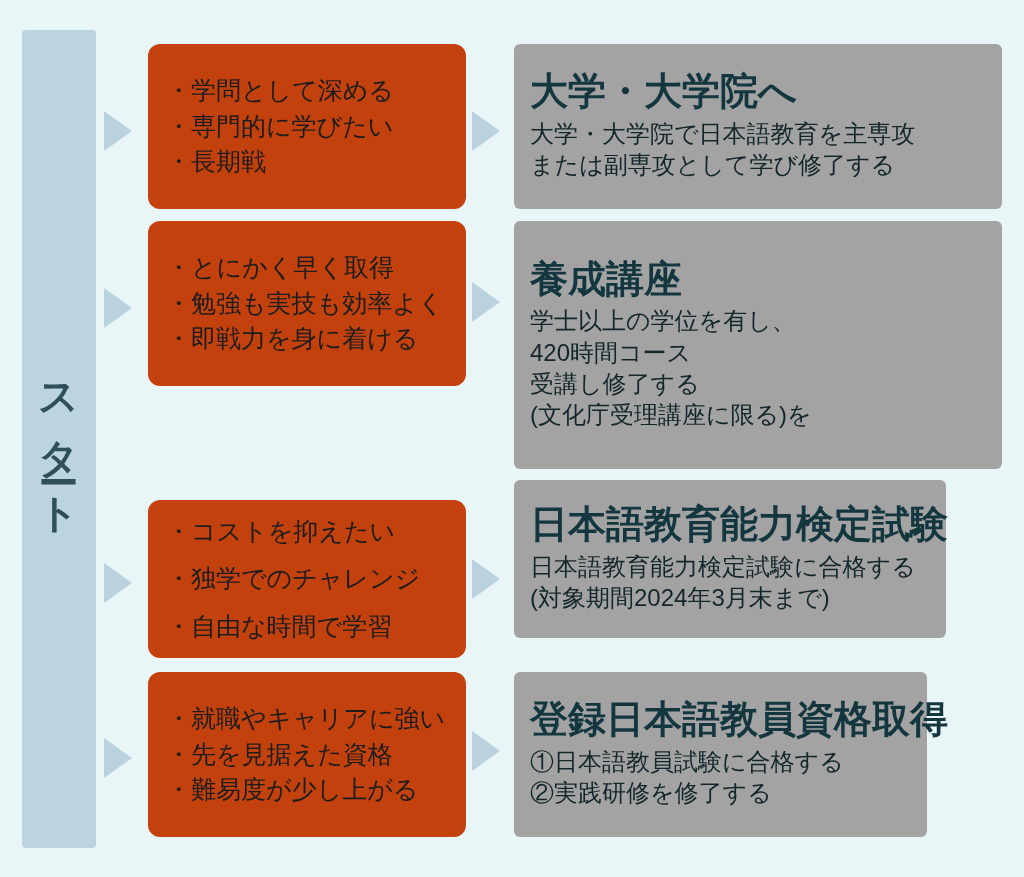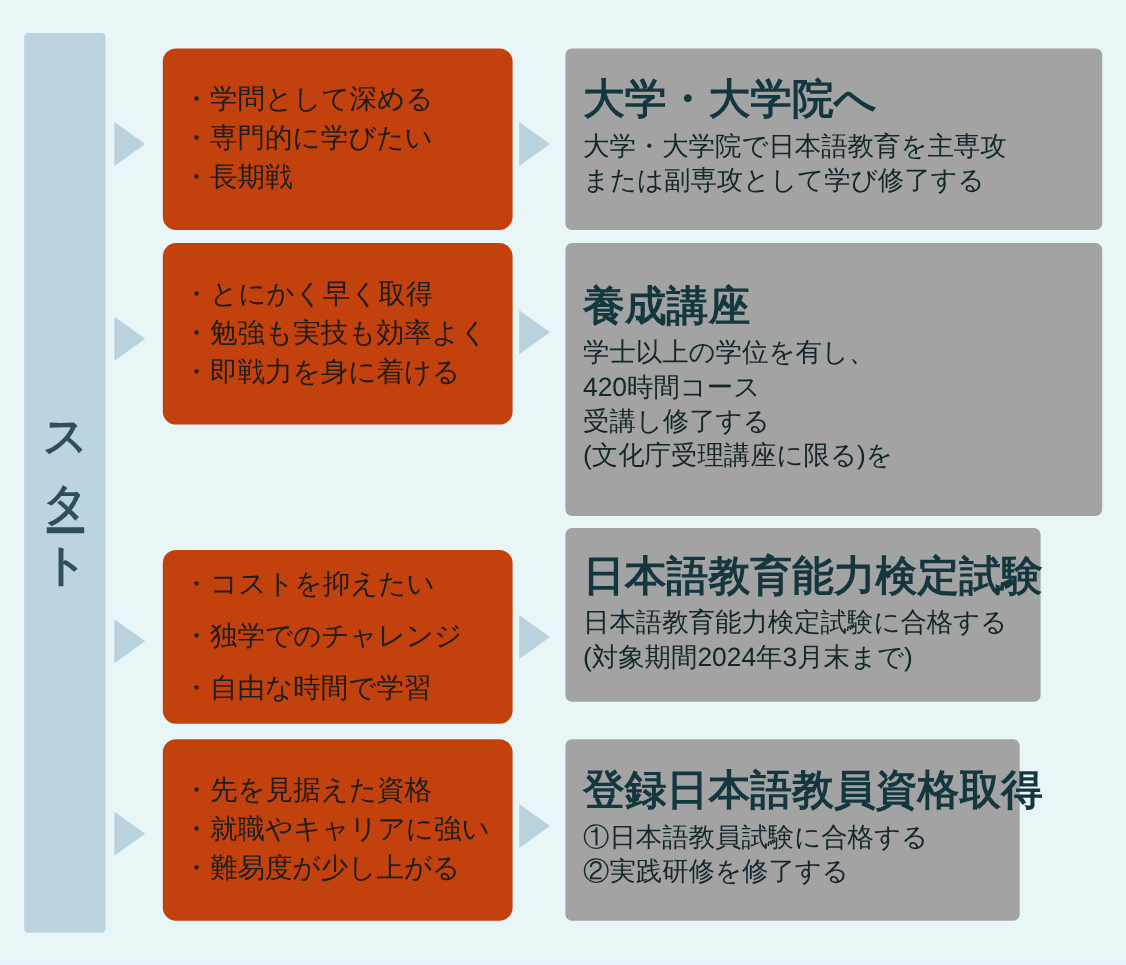--- a/index.html
+++ b/index.html
@@ -137,22 +137,22 @@
   </div>
   <div class="arrow" style="left:472px; top:559px;"></div>
   <div class="res-box" style="left:514px; top:480px; width:432px; height:158px;">
     <div class="res-title">日本語教育能力検定試験</div>
     <div class="res-line">日本語教育能力検定試験に合格する</div>
     <div class="res-line">(対象期間2024年3月末まで)</div>
   </div>
 
   <div class="arrow" style="left:104px; top:738px;"></div>
   <div class="cond-box" style="left:148px; top:672px; width:318px; height:165px;">
+    <div class="cond-line">・就職やキャリアに強い</div>
     <div class="cond-line">・先を見据えた資格</div>
-    <div class="cond-line">・就職やキャリアに強い</div>
     <div class="cond-line">・難易度が少し上がる</div>
   </div>
   <div class="arrow" style="left:472px; top:731px;"></div>
   <div class="res-box" style="left:514px; top:672px; width:413px; height:165px;">
     <div class="res-title">登録日本語教員資格取得</div>
     <div class="res-line">①日本語教員試験に合格する</div>
     <div class="res-line">②実践研修を修了する</div>
   </div>
 
 </div>

